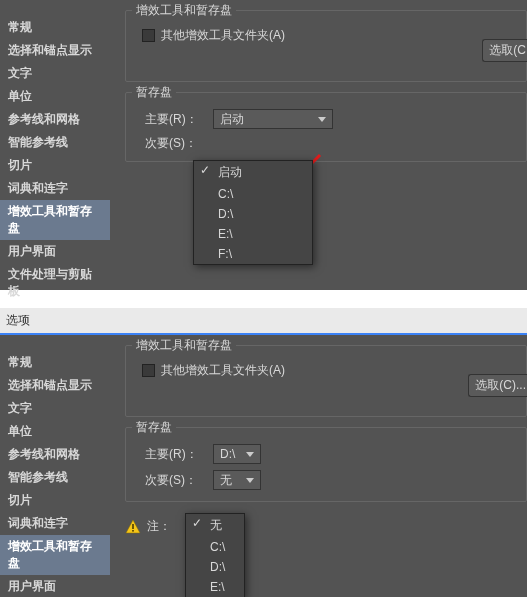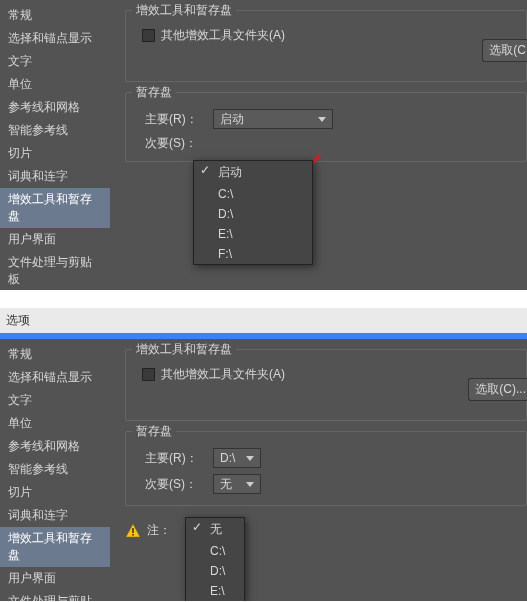--- a/index.html
+++ b/index.html
@@ -2,21 +2,21 @@
 <html><head>
 <meta charset="utf-8">
 <style>
   * { margin: 0; padding: 0; box-sizing: border-box; }
   body { font-family: "Microsoft YaHei", sans-serif; font-size: 12px; background: #fff; width: 527px; }
   
   .panel { background: #535353; color: #d8d8d8; position: relative; }
   .panel1 { height: 290px; }
   .panel2 { height: 262px; }
   
-  .sidebar { position: absolute; left: 0; top: 4px; width: 110px; padding-top: 0; }
+  .sidebar { position: absolute; left: 0; top: 16px; width: 110px; padding-top: 0; font-weight: bold; }
   .sidebar-item { padding: 3px 8px; cursor: default; color: #d8d8d8; }
   .sidebar-item.active { background: #6b7a8f; color: #fff; }
   
   .content { position: absolute; left: 125px; top: 10px; right: 0; }
   
   .groupbox { border: 1px solid #666; border-radius: 2px; padding: 10px 10px 10px 10px; margin-bottom: 10px; position: relative; }
   .groupbox-title { position: absolute; top: -9px; left: 6px; background: #535353; padding: 0 4px; font-size: 12px; }
   
   .checkbox-row { display: flex; align-items: center; gap: 6px; padding: 6px 6px; }
   .chk { width: 13px; height: 13px; background: #3a3a3a; border: 1px solid #222; display: inline-block; }
@@ -32,21 +32,21 @@
   .tri { width: 0; height: 0; border-left: 4px solid transparent; border-right: 4px solid transparent; border-top: 5px solid #ccc; }
   
   .menu { position: absolute; background: #454545; border: 1px solid #222; box-shadow: 2px 2px 8px rgba(0,0,0,.5); z-index: 10; }
   .menu-item { padding: 3px 16px 3px 24px; color: #d8d8d8; white-space: nowrap; position: relative; }
   .menu-item .check { position: absolute; left: 6px; top: 2px; }
   
   .redbox { border: 2px solid #e21b1b; position: absolute; pointer-events: none; }
   
   .arrow-svg { position: absolute; pointer-events: none; }
   
-  .titlebar { background: #eaeaea; color: #333; font-size: 12px; padding: 4px 6px; border-bottom: 6px solid #3b82f6; }
+  .titlebar { background: #eaeaea; color: #333; font-size: 12px; padding: 4px 6px; border-bottom: 2px solid #3b82f6; }
   
   .note-row { display:flex; align-items:center; gap:6px; margin-top: 16px; }
   .warn-icon { width:16px; height:16px; }
 </style>
 </head>
 <body>
 
 <div class="panel panel1">
   <div class="sidebar">
     <div class="sidebar-item"><span>常规</span></div>

